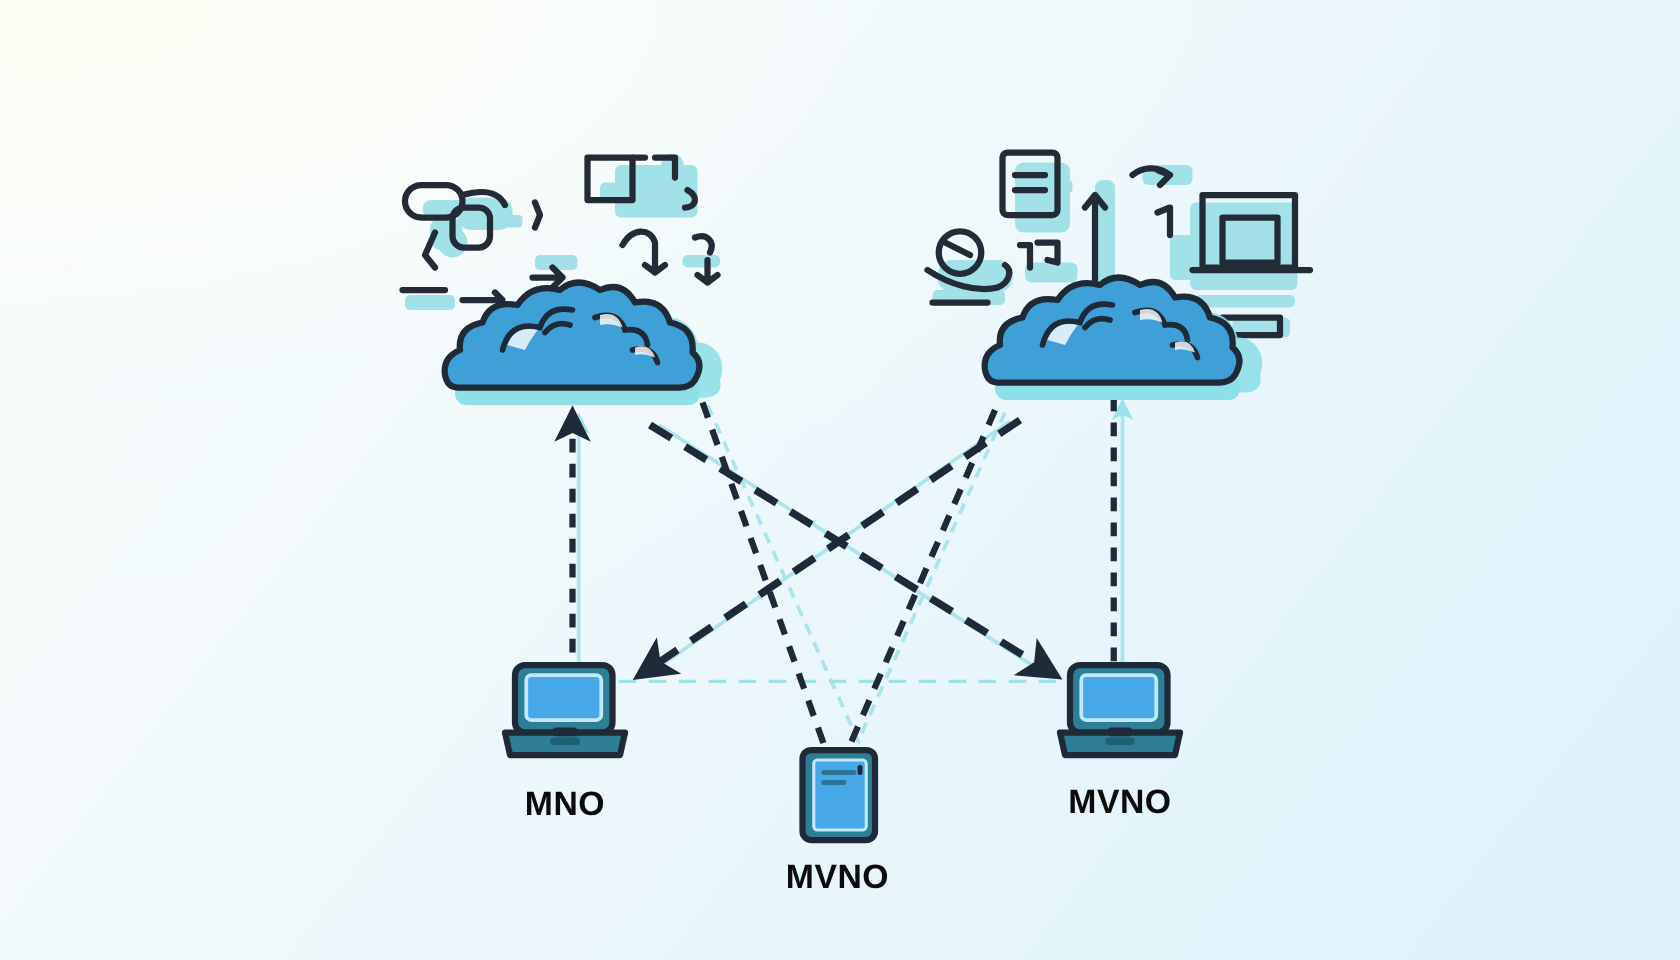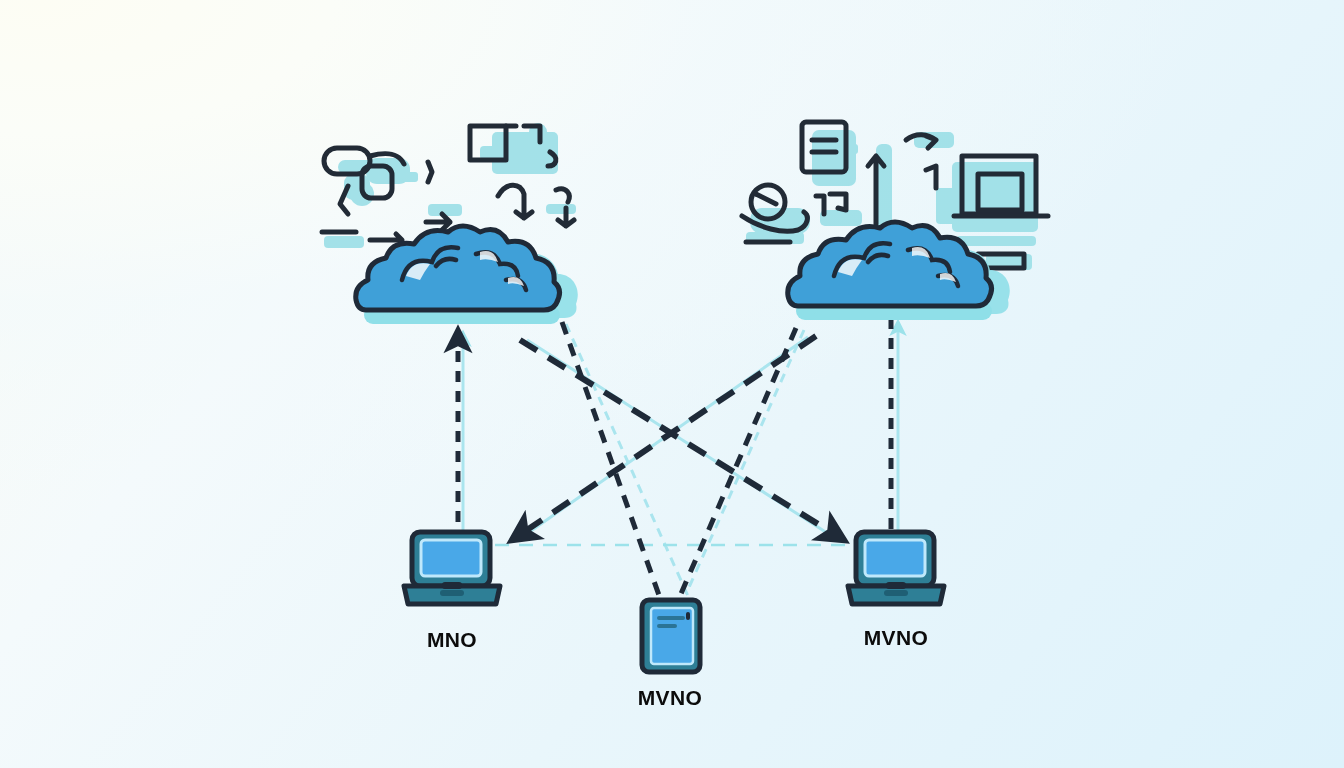--- a/index.html
+++ b/index.html
@@ -17,21 +17,21 @@
     background:
       radial-gradient(120% 95% at 3% 0%, #fdfdf4 0%, #fbfdf8 18%, rgba(243,250,252,0.65) 42%, rgba(224,244,252,0) 72%),
       linear-gradient(128deg, #fbfbf3 0%, #f4fafc 26%, #e9f6fb 58%, #ddf2fb 100%);
   }
 
   
   .node-label {
     position: absolute;
     color: #0c0c0c;
     font-weight: bold;
-    font-size: 21px;
+    font-size: 27px;
     letter-spacing: 0.4px;
     white-space: nowrap;
     transform: translateX(-50%);
     text-align: center;
   }
 
   
   .abs { position: absolute; }
   svg { display: block; overflow: visible; }
   .layer {

